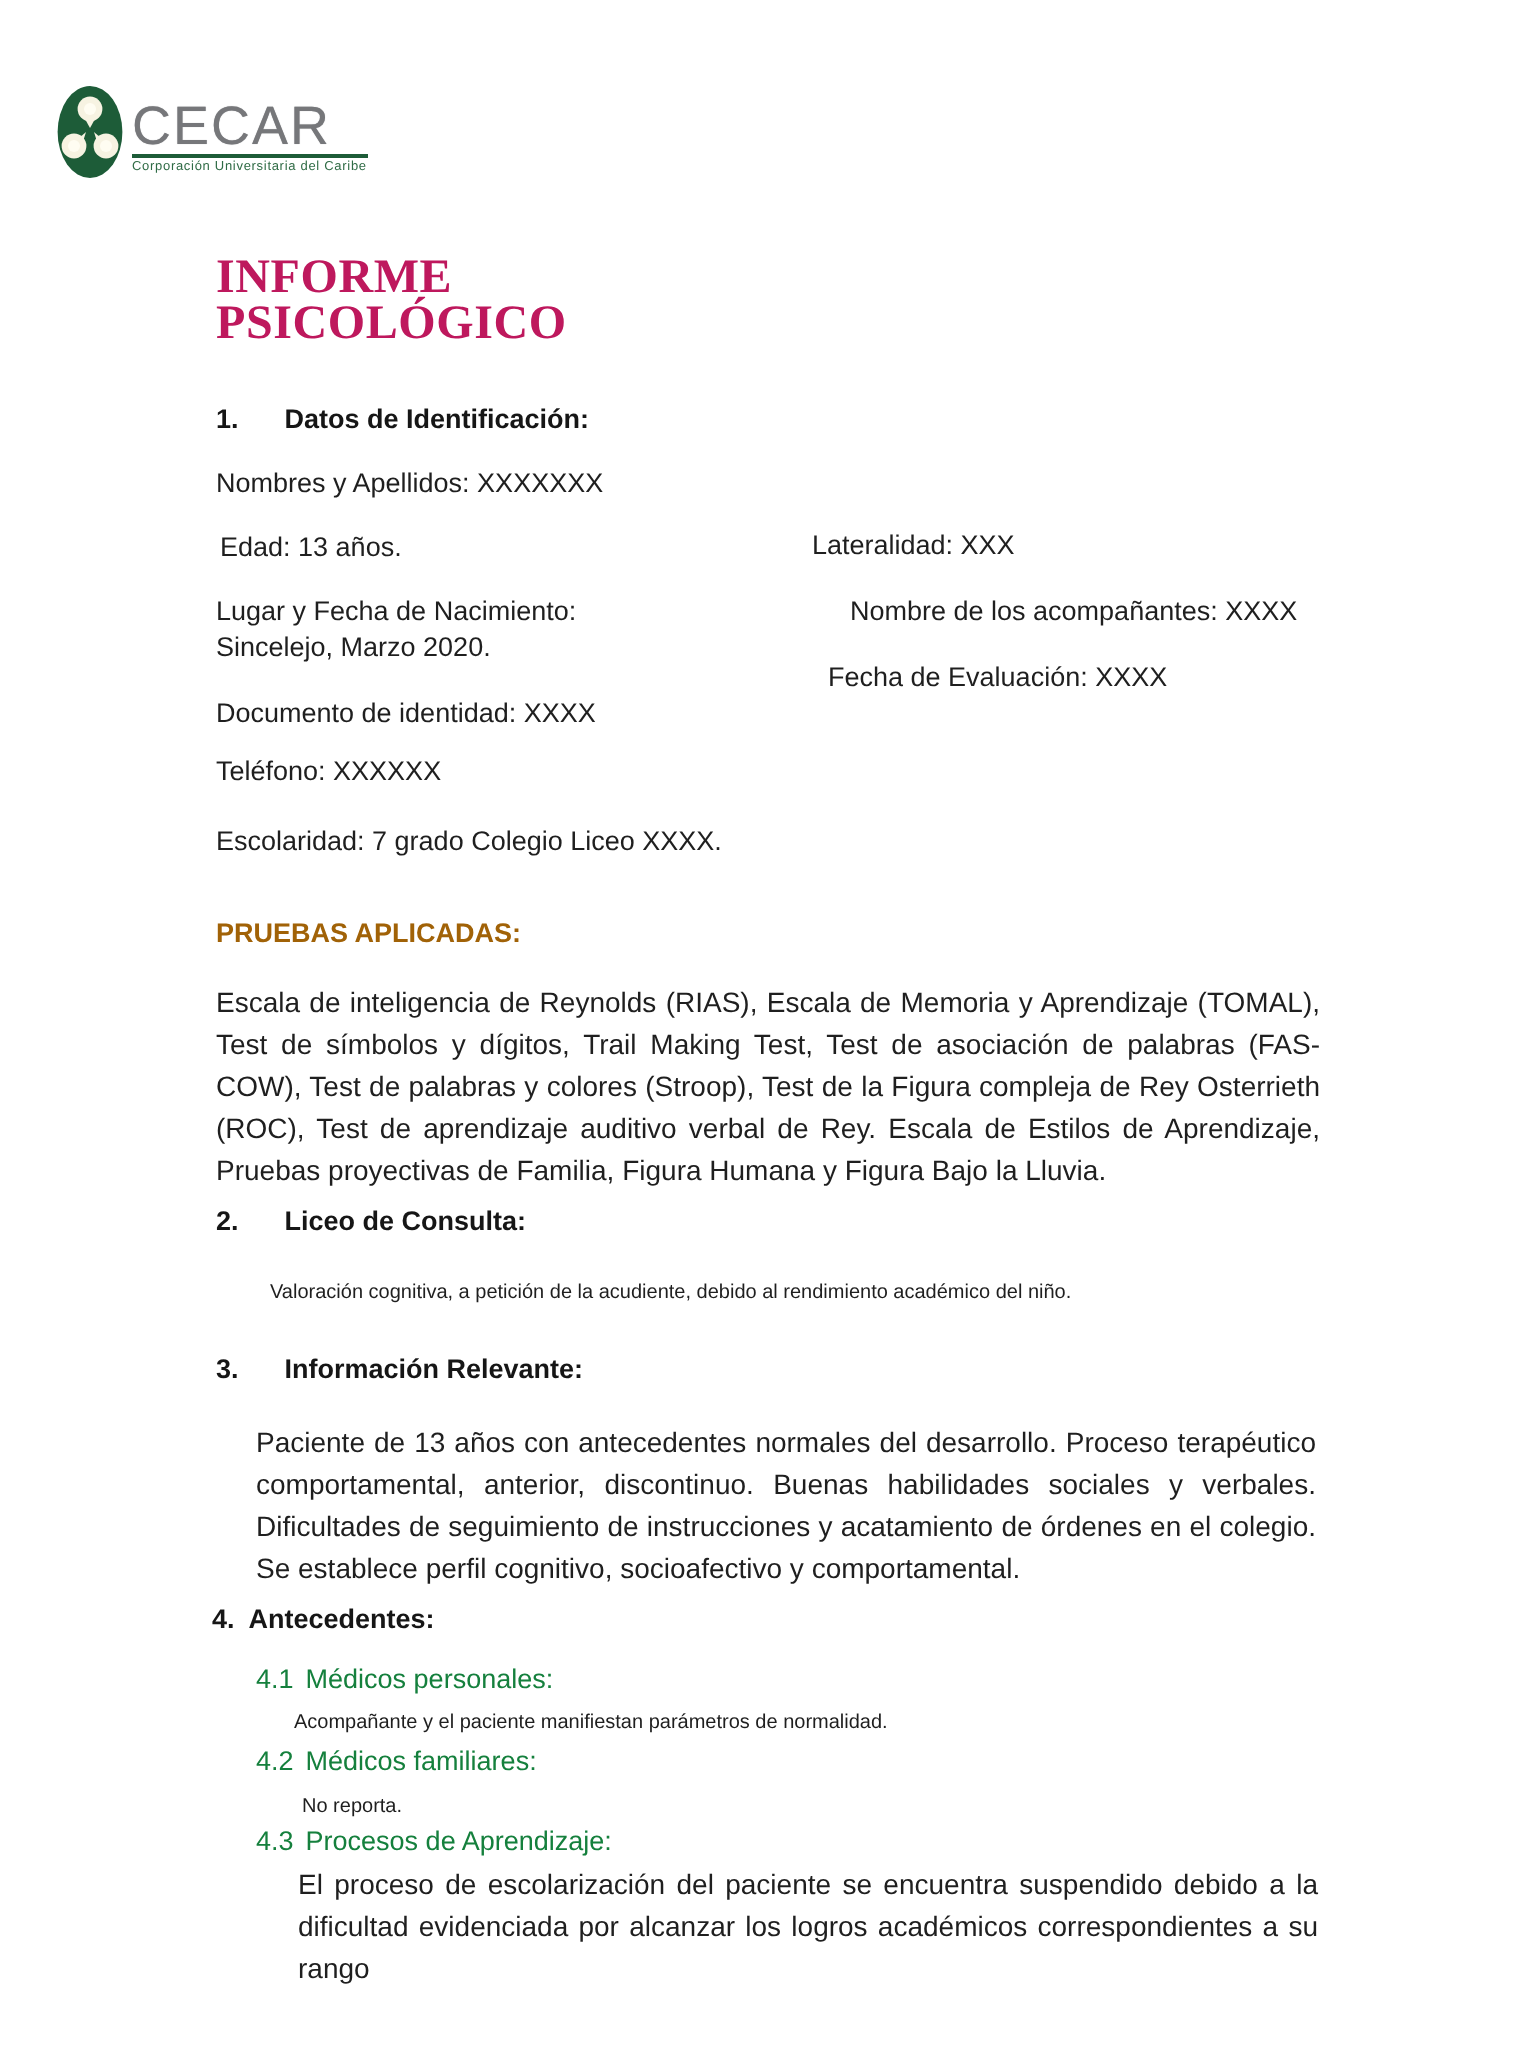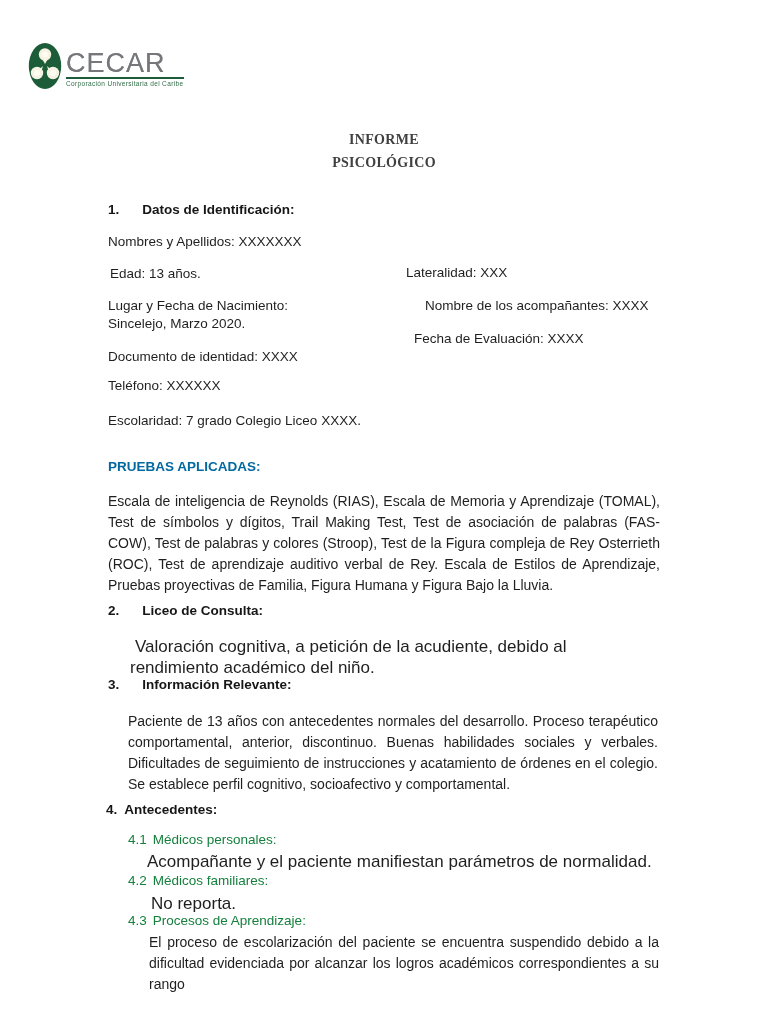--- a/index.html
+++ b/index.html
@@ -50,64 +50,64 @@
     color: var(--caption-green, #2f6b45);
     margin-top: 1px;
     white-space: nowrap;
   }
   
   .doc-title {
     position: absolute;
     left: 108px;
     top: 128px;
     width: 552px;
-    text-align: center;
+    text-align: left;
     font-family: "Liberation Serif", serif;
     font-weight: bold;
-    font-size: 14px;
+    font-size: 24px;
     line-height: 23px;
     letter-spacing: 0.3px;
-    color: #404040;
+    color: #be185d;
   }
   
   .abs { position: absolute; }
   .sec-heading {
     display: flex;
     font-weight: bold;
     font-size: 13.5px;
     line-height: 18px;
     color: #161616;
   }
   .sec-heading .num { flex: 0 0 auto; }
   .sec-heading.wide-gap .label { margin-left: 23px; }
   .sec-heading.narrow-gap .label { margin-left: 7px; }
   .field { white-space: nowrap; font-size: 13.5px; line-height: 18px; }
   .para {
     font-size: 14px;
     line-height: 21px;
     text-align: justify;
   }
   .para-left {
-    font-size: 17px;
+    font-size: 10px;
     line-height: 21px;
     text-align: left;
   }
   .sub-heading {
     display: flex;
     font-weight: normal;
     font-size: 13.5px;
     line-height: 18px;
     color: #15803d;
   }
   .sub-heading .num { margin-right: 6px; }
   .caps-heading {
     font-weight: bold;
     font-size: 13.5px;
     line-height: 18px;
-    color: #0369a1;
+    color: #a16207;
   }
 </style>
 </head>
 <body>
 
 <div class="page">
 
   <div class="logo">
     <svg class="logo-mark" width="34" height="48" viewBox="0 0 34 48" xmlns="http://www.w3.org/2000/svg">
       <ellipse cx="17" cy="24" rx="16.2" ry="23" fill="#1d5c38"></ellipse>

